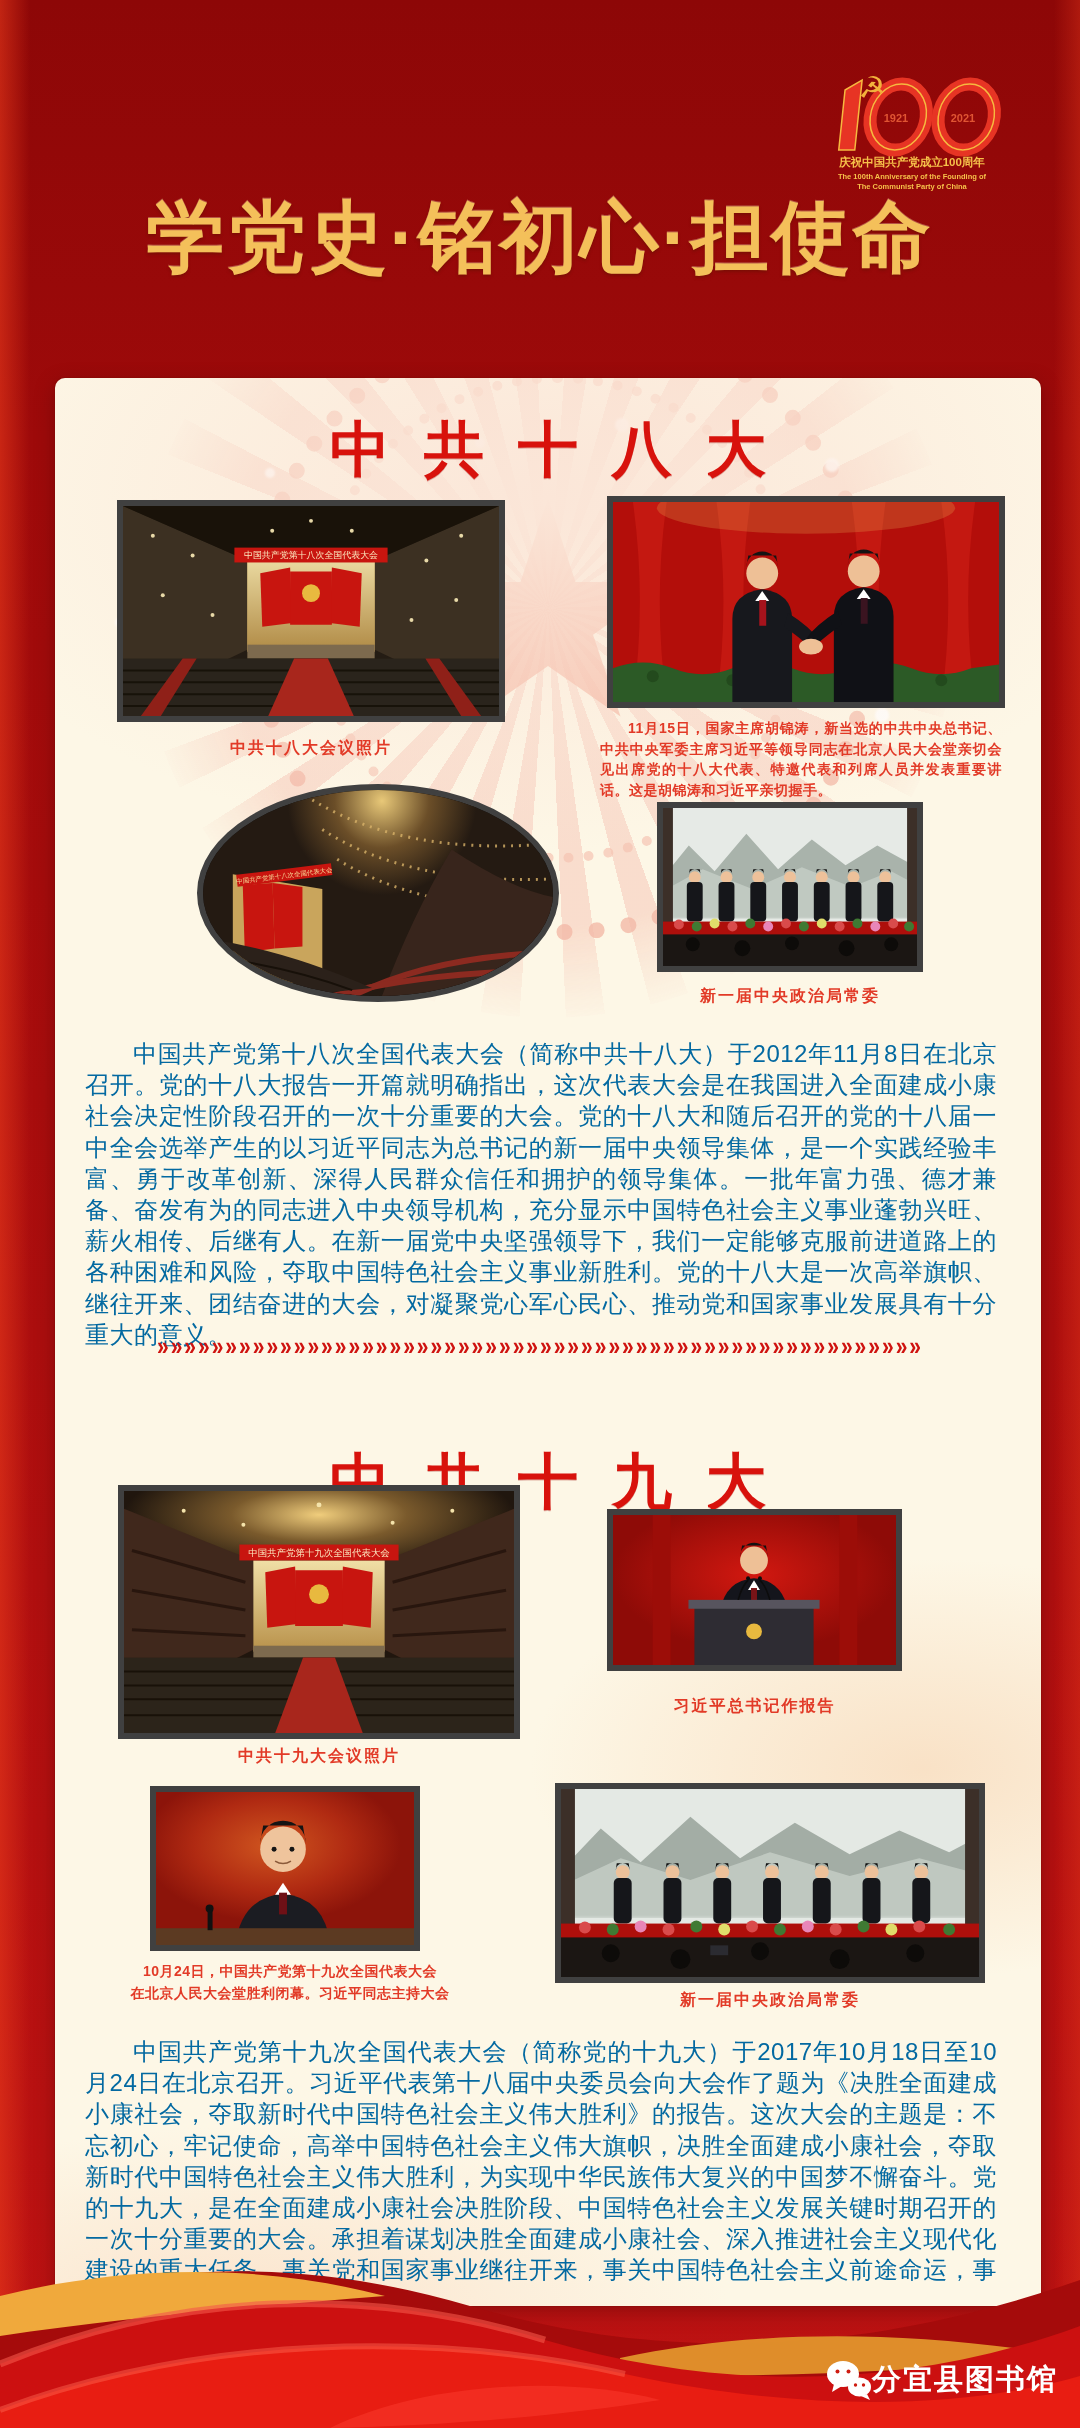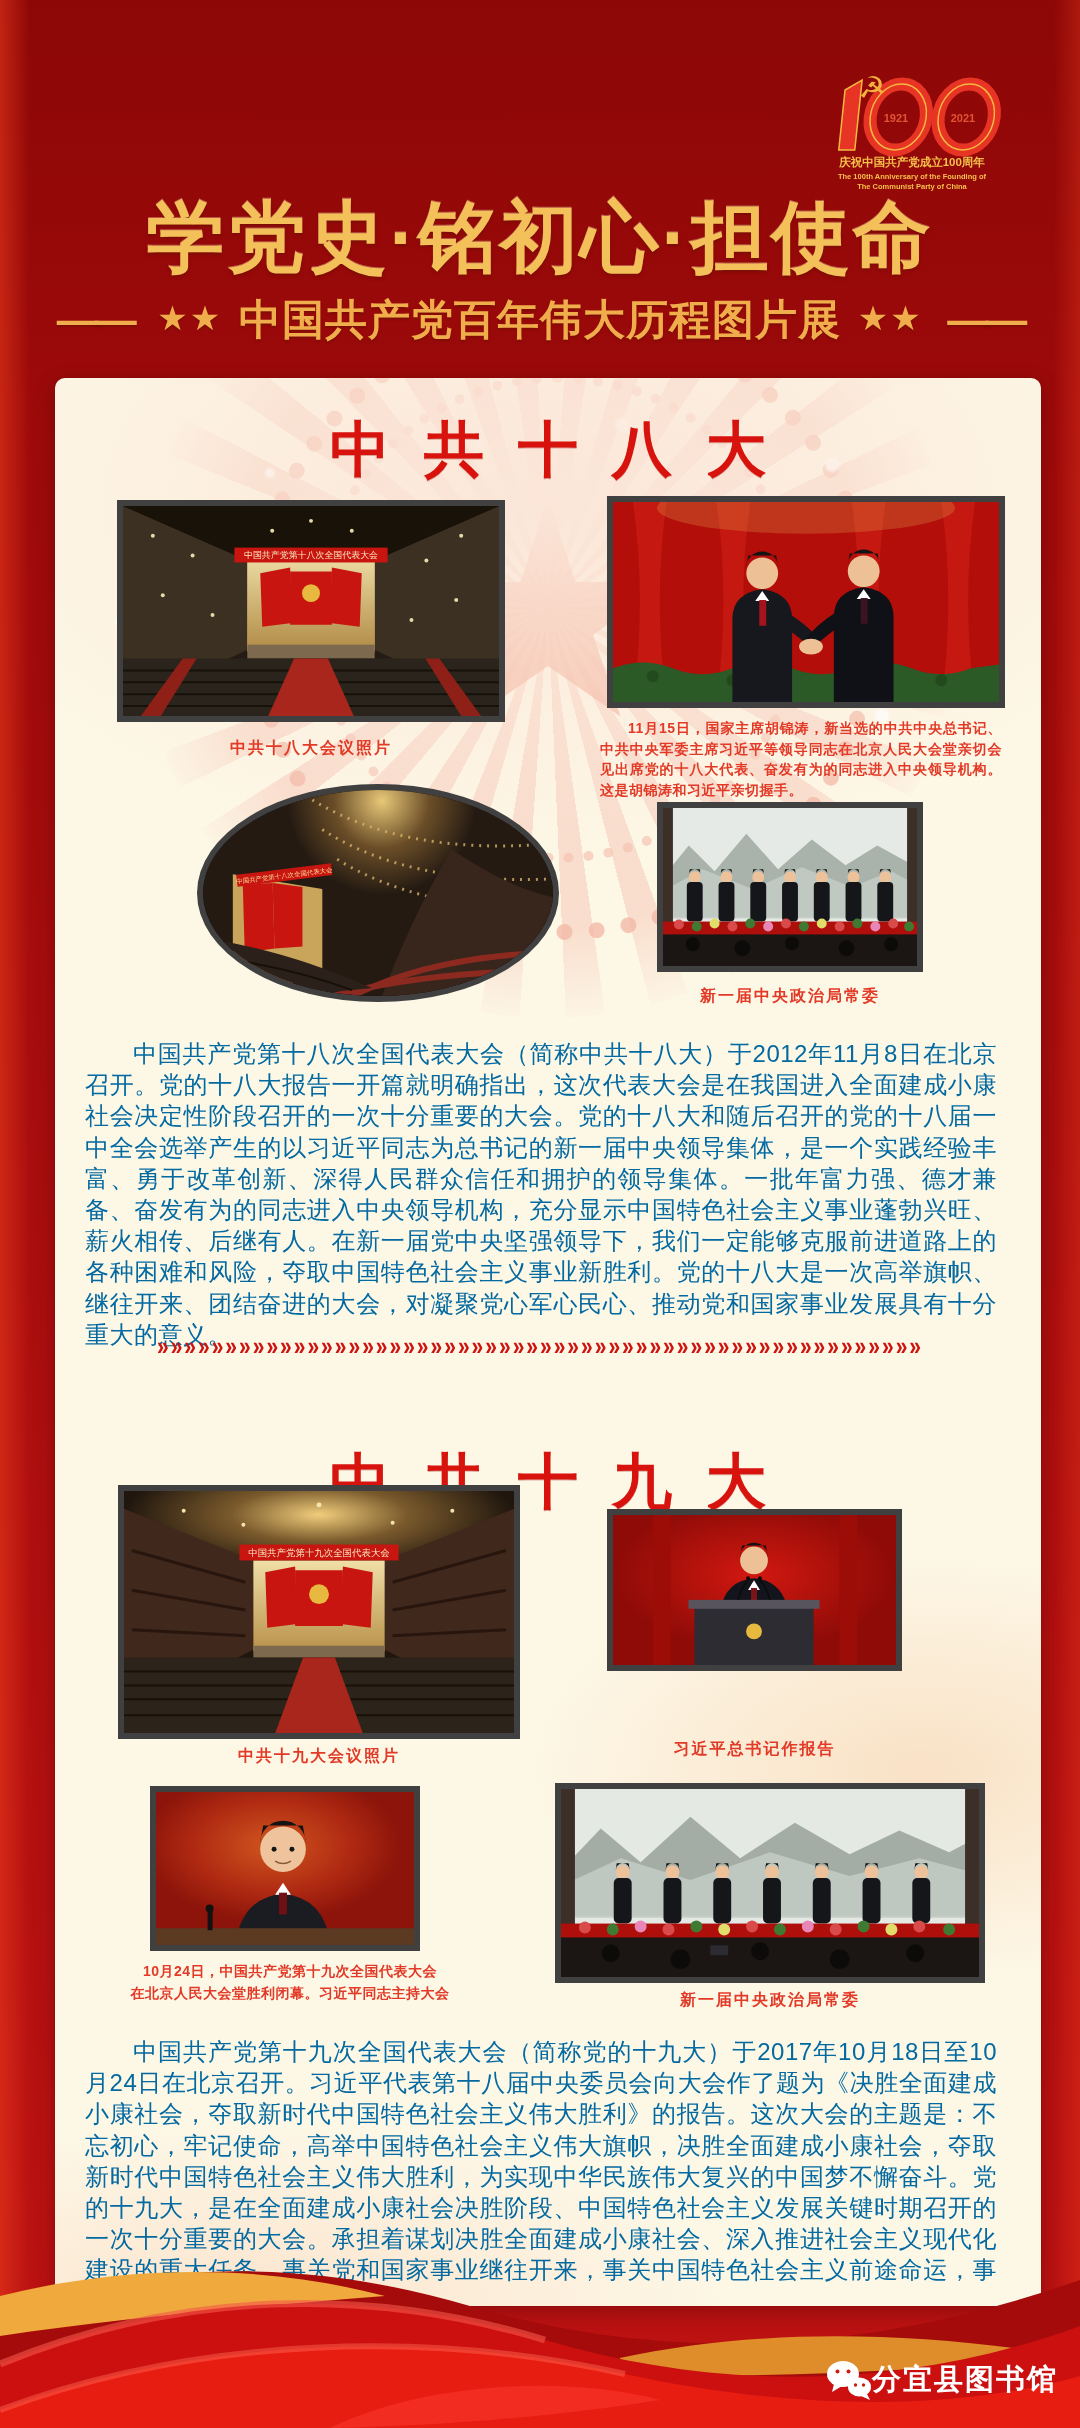--- a/index.html
+++ b/index.html
@@ -103,27 +103,20 @@
       <text x="94" y="60" text-anchor="middle" font-size="11" font-weight="700" fill="#e05533">1921</text>
       <text x="161" y="60" text-anchor="middle" font-size="11" font-weight="700" fill="#e05533">2021</text>
       <text x="70" y="36" text-anchor="middle" font-size="30" fill="#f2b23c">☭</text>
       <text x="110" y="104" text-anchor="middle" font-size="11.5" font-weight="900" fill="#f6c14a">庆祝中国共产党成立100周年</text>
       <text x="110" y="117" text-anchor="middle" font-size="7.5" font-weight="700" fill="#f6c14a">The 100th Anniversary of the Founding of</text>
       <text x="110" y="127" text-anchor="middle" font-size="7.5" font-weight="700" fill="#f6c14a">The Communist Party of China</text>
     </svg>
   </div>
 
   <div class="main-title">学党史·铭初心·担使命</div>
-  <div class="sub-title">
-    <span class="dash">——</span>
-    <span class="stars">★★</span>
-    <span>中国共产党百年伟大历程图片展</span>
-    <span class="stars">★★</span>
-    <span class="dash">——</span>
-  </div>
 
   <div class="panel">
     <div class="watermark">
       <div class="rays"></div>
         <div class="ring1"></div>
         <div class="ring2"></div>
         <div class="star"></div>
     </div>
     <i class="wdot" style="left:110px;top:150px;"></i>
       <i class="wdot" style="left:210px;top:90px;width:10px;height:10px;"></i>
@@ -222,21 +215,21 @@
             <circle cx="252" cy="70" r="16" fill="#eec096"></circle>
             <path d="M236,64 a16,16 0 0 1 32,0 l-2,-12 h-28 Z" fill="#141414"></path>
             <path d="M222,202 V116 q0,-26 30,-30 q30,4 30,30 l0,86 Z" fill="#101116"></path>
             <polygon points="252,88 245,98 259,98" fill="#fff"></polygon>
             <rect x="249" y="97" width="7" height="26" fill="#3a1420"></rect>
             <path d="M226,110 q-22,14 -32,28 l8,8 q16,-14 28,-22 Z" fill="#101116"></path>
           </g>
         <ellipse cx="199" cy="146" rx="12" ry="8" fill="#eec096"></ellipse>
       </svg>
     </div>
-    <div class="cap-block" style="left:545px;top:340px;width:402px;">11月15日，国家主席胡锦涛，新当选的中共中央总书记、中共中央军委主席习近平等领导同志在北京人民大会堂亲切会见出席党的十八大代表、奋发有为的同志进入中央领导机构。这是胡锦涛和习近平亲切握手。</div>
+    <div class="cap-block" style="left:545px;top:340px;width:402px;">11月15日，国家主席胡锦涛，新当选的中共中央总书记、中共中央军委主席习近平等领导同志在北京人民大会堂亲切会见出席党的十八大代表、特邀代表和列席人员并发表重要讲话。这是胡锦涛和习近平亲切握手。</div>
 
     <div class="photo photo-oval" style="left:142px;top:406px;width:362px;height:218px;">
       <svg viewBox="0 0 352 208" preserveAspectRatio="none">
         <rect width="352" height="208" fill="#241a12"></rect>
         <radialGradient id="dome" cx=".5" cy=".4">
             <stop offset="0" stop-color="#e8c878"></stop>
             <stop offset=".5" stop-color="#6b4e28"></stop>
             <stop offset="1" stop-color="#241a12"></stop>
           </radialGradient>
         <circle cx="180" cy="30" r="95" fill="url(#dome)"></circle>
@@ -420,21 +413,21 @@
         <rect x="76" y="86" width="132" height="9" fill="#57545e"></rect>
         <circle cx="142" cy="118" r="8" fill="#e8b93f"></circle>
         <g stroke="#0c0c0c" stroke-width="1.6" fill="none">
             <path d="M126,86 q4,-14 10,-20"></path>
             <path d="M158,86 q-4,-14 -10,-20"></path>
           </g>
         <circle cx="136" cy="64" r="2" fill="#0c0c0c"></circle>
           <circle cx="148" cy="64" r="2" fill="#0c0c0c"></circle>
       </svg>
     </div>
-    <div class="cap" style="left:552px;top:1318px;width:295px;margin-top:43px;">习近平总书记作报告</div>
+    <div class="cap" style="left:552px;top:1318px;width:295px;">习近平总书记作报告</div>
 
     <div class="photo" style="left:95px;top:1408px;width:270px;height:165px;">
       <svg viewBox="0 0 260 155" preserveAspectRatio="none">
         <radialGradient id="cg" cx=".45" cy=".35">
             <stop offset="0" stop-color="#d0561f"></stop>
             <stop offset=".6" stop-color="#b02a12"></stop>
             <stop offset="1" stop-color="#8c140a"></stop>
           </radialGradient>
         <rect width="260" height="155" fill="url(#cg)"></rect>
         <circle cx="128" cy="58" r="23" fill="#efc49c"></circle>

